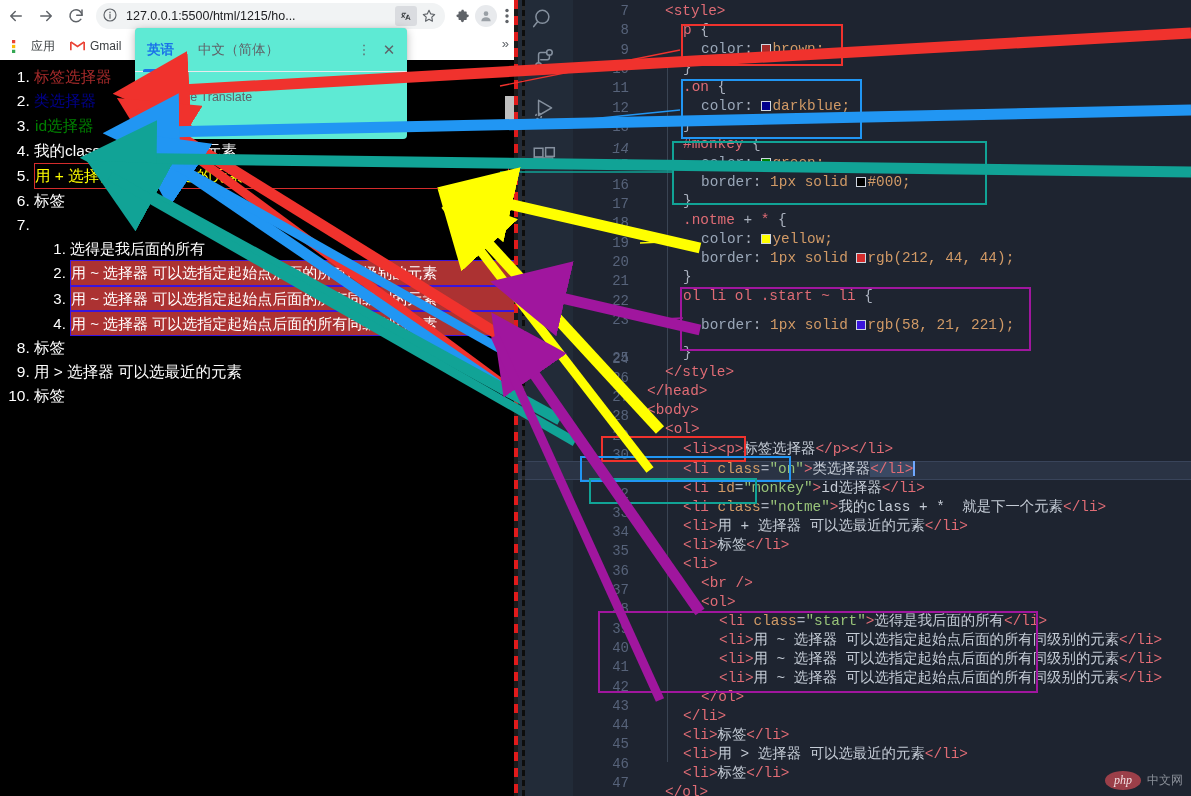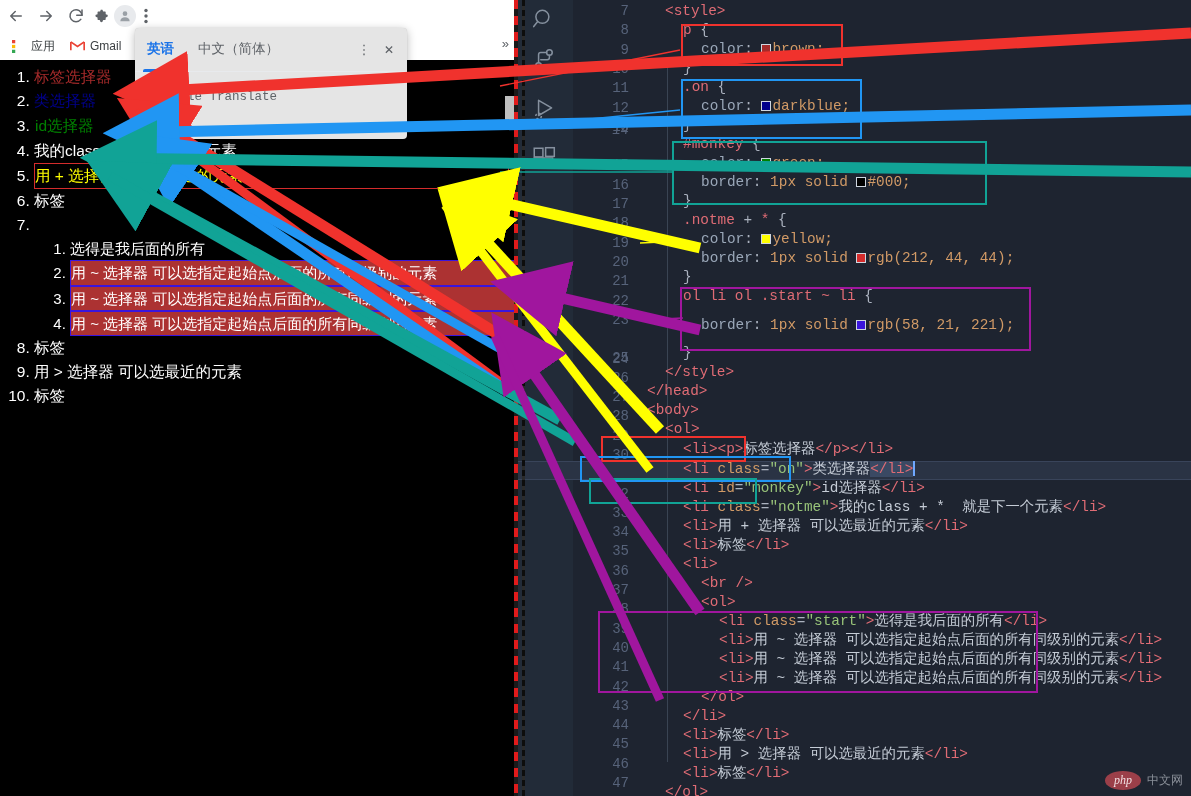--- a/index.html
+++ b/index.html
@@ -55,24 +55,23 @@
 
   .bm-row { position: absolute; left: 0; top: 32px; height: 28px; width: 517px;
             display: flex; align-items: center; padding-left: 4px; gap: 2px; }
   .bm-item { display: flex; align-items: center; gap: 5px; padding: 2px 6px; font-size: 12px; color: #3c4043; white-space: nowrap; }
   .bm-ico { width: 16px; height: 16px; display: flex; align-items: center; justify-content: center; font-size: 13px; }
   .bm-overflow { position: absolute; right: 8px; top: 4px; color: #5f6368; font-size: 13px; }
 
   
   #translate-popup {
     position: absolute; left: 135px; top: 28px; width: 272px; height: 111px;
-    background: #e5e5e5; border-radius: 4px;
+    background: #5eead4; border-radius: 4px;
     box-shadow: 0 2px 10px rgba(0,0,0,.28), 0 0 1px rgba(0,0,0,.2);
     z-index: 40;
-    font-family: Liberation Mono, monospace;
   }
   .tp-tabs { position: relative; height: 44px; border-bottom: 1px solid #e8eaed; display: flex; align-items: center; }
   .tp-tab { font-size: 13.5px; padding: 0 12px; color: #5f6368; height: 44px; line-height: 44px; position: relative; white-space: nowrap; }
   .tp-tab.active { color: #1a73e8; font-weight: bold; }
   .tp-tab.active::after { content: ""; position: absolute; left: 8px; right: 8px; bottom: 0; height: 3px; background: #1a73e8; border-radius: 2px 2px 0 0; }
   .tp-dots { margin-left: auto; width: 26px; text-align: center; color: #5f6368; font-size: 13px; letter-spacing: 0; }
   .tp-close { width: 30px; text-align: center; color: #5f6368; font-size: 15px; padding-right: 6px; }
   .tp-footer { height: 50px; display: flex; align-items: center; padding-left: 22px; font-size: 12.5px; color: #5f6368; }
 
   
@@ -186,20 +185,42 @@
               <path d="M5 12h14M13 6l6 6-6 6" fill="none" stroke="currentColor" stroke-width="2" stroke-linecap="round" stroke-linejoin="round"></path>
             </svg>
         </div>
         <div class="nav-btn">
           <svg width="18" height="18" viewBox="0 0 24 24">
               <path d="M20 11a8 8 0 1 0-1.6 5.5" fill="none" stroke="currentColor" stroke-width="2" stroke-linecap="round"></path>
               <path d="M20 4v7h-7" fill="none" stroke="currentColor" stroke-width="2" stroke-linecap="round" stroke-linejoin="round"></path>
             </svg>
         </div>
 
+        <div class="omnibox">
+          <span class="omni-info">
+            <svg width="16" height="16" viewBox="0 0 24 24">
+                <circle cx="12" cy="12" r="9" fill="none" stroke="currentColor" stroke-width="1.7"></circle>
+                <path d="M12 11v6M12 7.6v.9" stroke="currentColor" stroke-width="1.8" stroke-linecap="round"></path>
+              </svg>
+          </span>
+          <span class="omni-url">127.0.0.1:5500/html/1215/ho...</span>
+          <span class="omni-right">
+            <span class="translate-chip">
+              <svg width="13" height="13" viewBox="0 0 24 24" fill="currentColor">
+                  <path d="M3 4h8v2H8.6c-.3 2-1.1 3.6-2.2 4.8 .8.7 1.7 1.3 2.6 1.7l-.7 1.9c-1.2-.5-2.3-1.2-3.3-2.1-1 .9-2.1 1.6-3.3 2.1L1 12.5c1-.4 1.9-1 2.6-1.7C2.5 9.6 1.8 8 1.5 6H4c.2 1.4.8 2.6 1.6 3.5C6.6 8.4 7.2 7.2 7.4 6H3V4z" transform="translate(1.2,1.6) scale(0.92)"></path>
+                  <path d="M14 10h3l4 11h-2.1l-.9-2.6h-4.9L12.2 21H10l4-11zm.7 6.5h3.6L16.5 12l-1.8 4.5z" transform="scale(0.88) translate(1,0)"></path>
+                </svg>
+            </span>
+            <span class="star-icon">
+              <svg width="16" height="16" viewBox="0 0 24 24">
+                  <path d="M12 3.5l2.6 5.4 5.9.8-4.3 4.1 1 5.9-5.2-2.8-5.2 2.8 1-5.9L3.5 9.7l5.9-.8z" fill="none" stroke="currentColor" stroke-width="1.7" stroke-linejoin="round"></path>
+                </svg>
+            </span>
+          </span>
+        </div>
 
         <div class="ext-icon">
           <svg width="17" height="17" viewBox="0 0 24 24" fill="currentColor">
               <path d="M10.5 2a2 2 0 0 1 2 2v.3c0 .4.3.7.7.7h2.3a1 1 0 0 1 1 1v2.3c0 .4.3.7.7.7h.3a2 2 0 1 1 0 4h-.3a.7.7 0 0 0-.7.7V16a1 1 0 0 1-1 1h-2.3a.7.7 0 0 0-.7.7v.3a2 2 0 1 1-4 0v-.3a.7.7 0 0 0-.7-.7H6a1 1 0 0 1-1-1v-2.3c0-.4-.3-.7-.7-.7H4a2 2 0 1 1 0-4h.3c.4 0 .7-.3.7-.7V6a1 1 0 0 1 1-1h2.3c.4 0 .7-.3.7-.7V4a2 2 0 0 1 2-2z"></path>
             </svg>
         </div>
         <div class="avatar-icon">
           <svg width="14" height="14" viewBox="0 0 24 24" fill="currentColor">
               <circle cx="12" cy="8" r="4"></circle>
               <path d="M4 21c0-4.4 3.6-7 8-7s8 2.6 8 7z"></path>
@@ -325,21 +346,21 @@
     </div>
 
     <div id="gutter">
         <div class="lnum" style="top: 2px;">7</div>
         <div class="lnum" style="top: 21.3px;">8</div>
         <div class="lnum" style="top: 40.6px;">9</div>
         <div class="lnum" style="top: 59.9px;">10</div>
         <div class="lnum" style="top: 79.2px;">11</div>
         <div class="lnum" style="top: 98.5px;">12</div>
         <div class="lnum" style="top: 117.8px;">13</div>
-        <div class="lnum" style="top: 121px; font-style: italic;">14</div>
+        <div class="lnum" style="top: 140px; font-style: italic;">14</div>
         <div class="lnum" style="top: 156.4px;">15</div>
         <div class="lnum" style="top: 175.7px;">16</div>
         <div class="lnum" style="top: 195px;">17</div>
         <div class="lnum" style="top: 214.3px;">18</div>
         <div class="lnum" style="top: 233.6px;">19</div>
         <div class="lnum" style="top: 252.9px;">20</div>
         <div class="lnum" style="top: 272.2px;">21</div>
         <div class="lnum" style="top: 291.5px;">22</div>
         <div class="lnum" style="top: 310.8px;">23</div>
         <div class="lnum" style="top: 330.1px; margin-top: 20px;">24</div>

